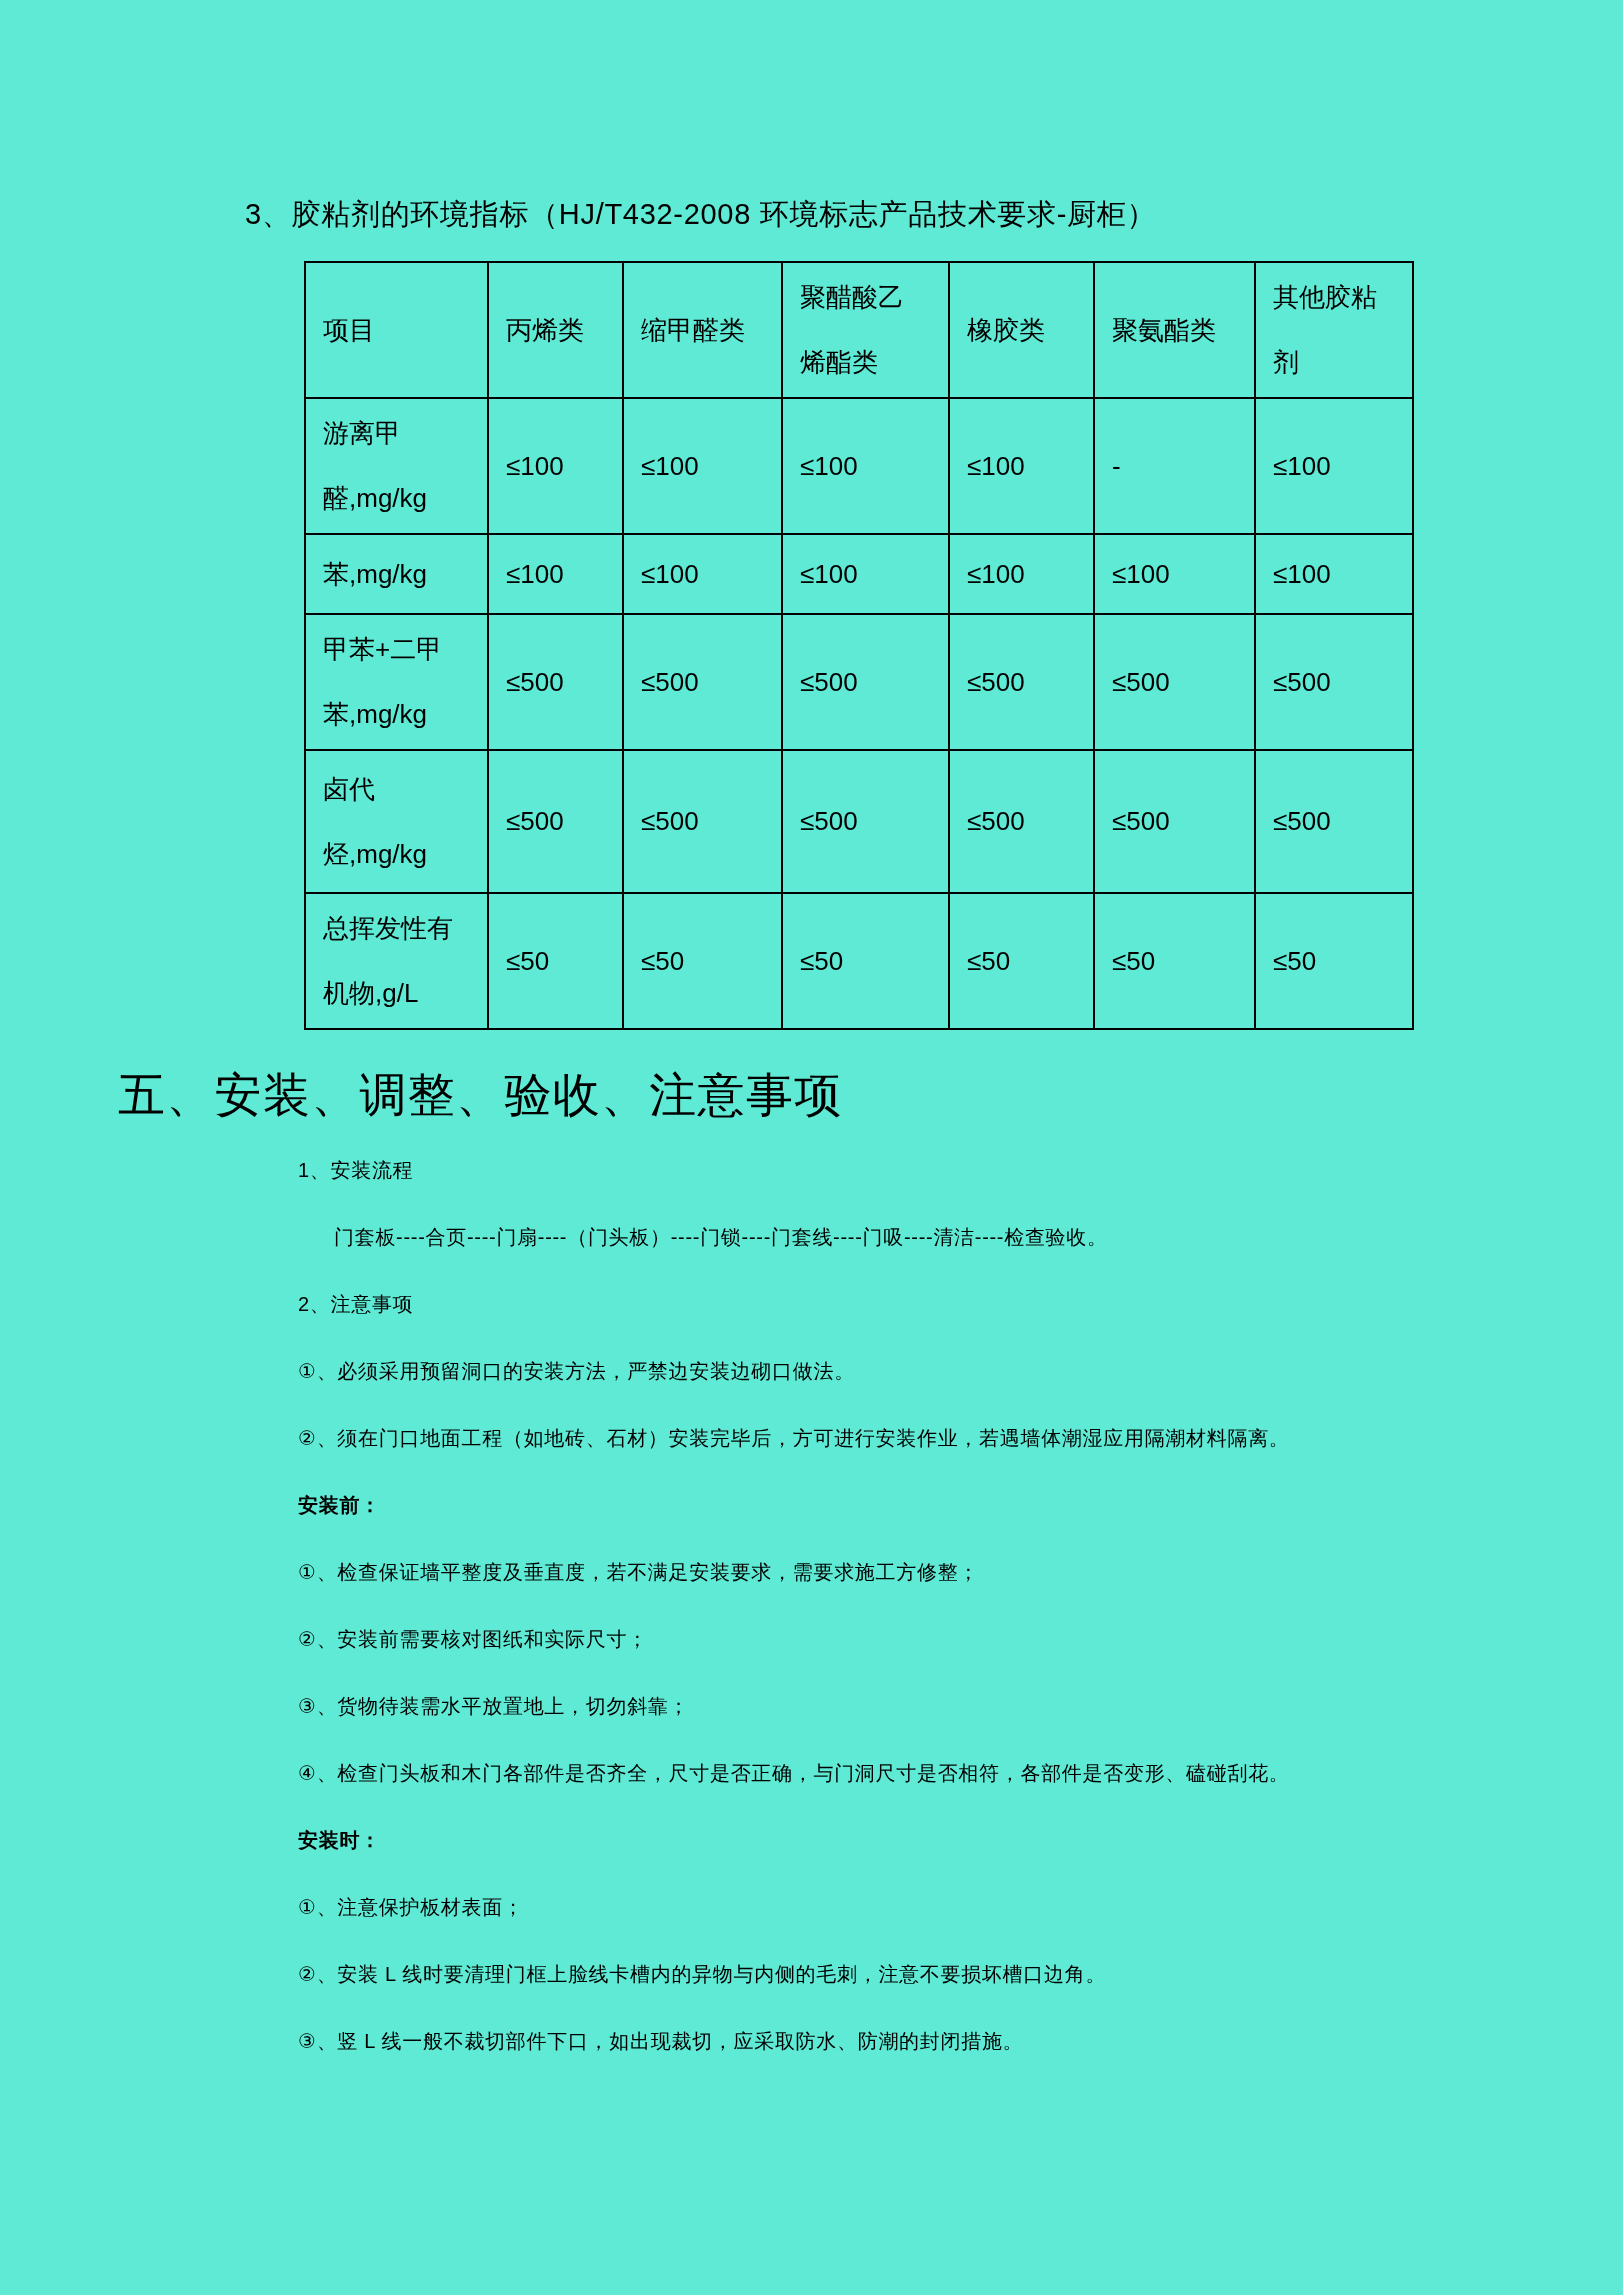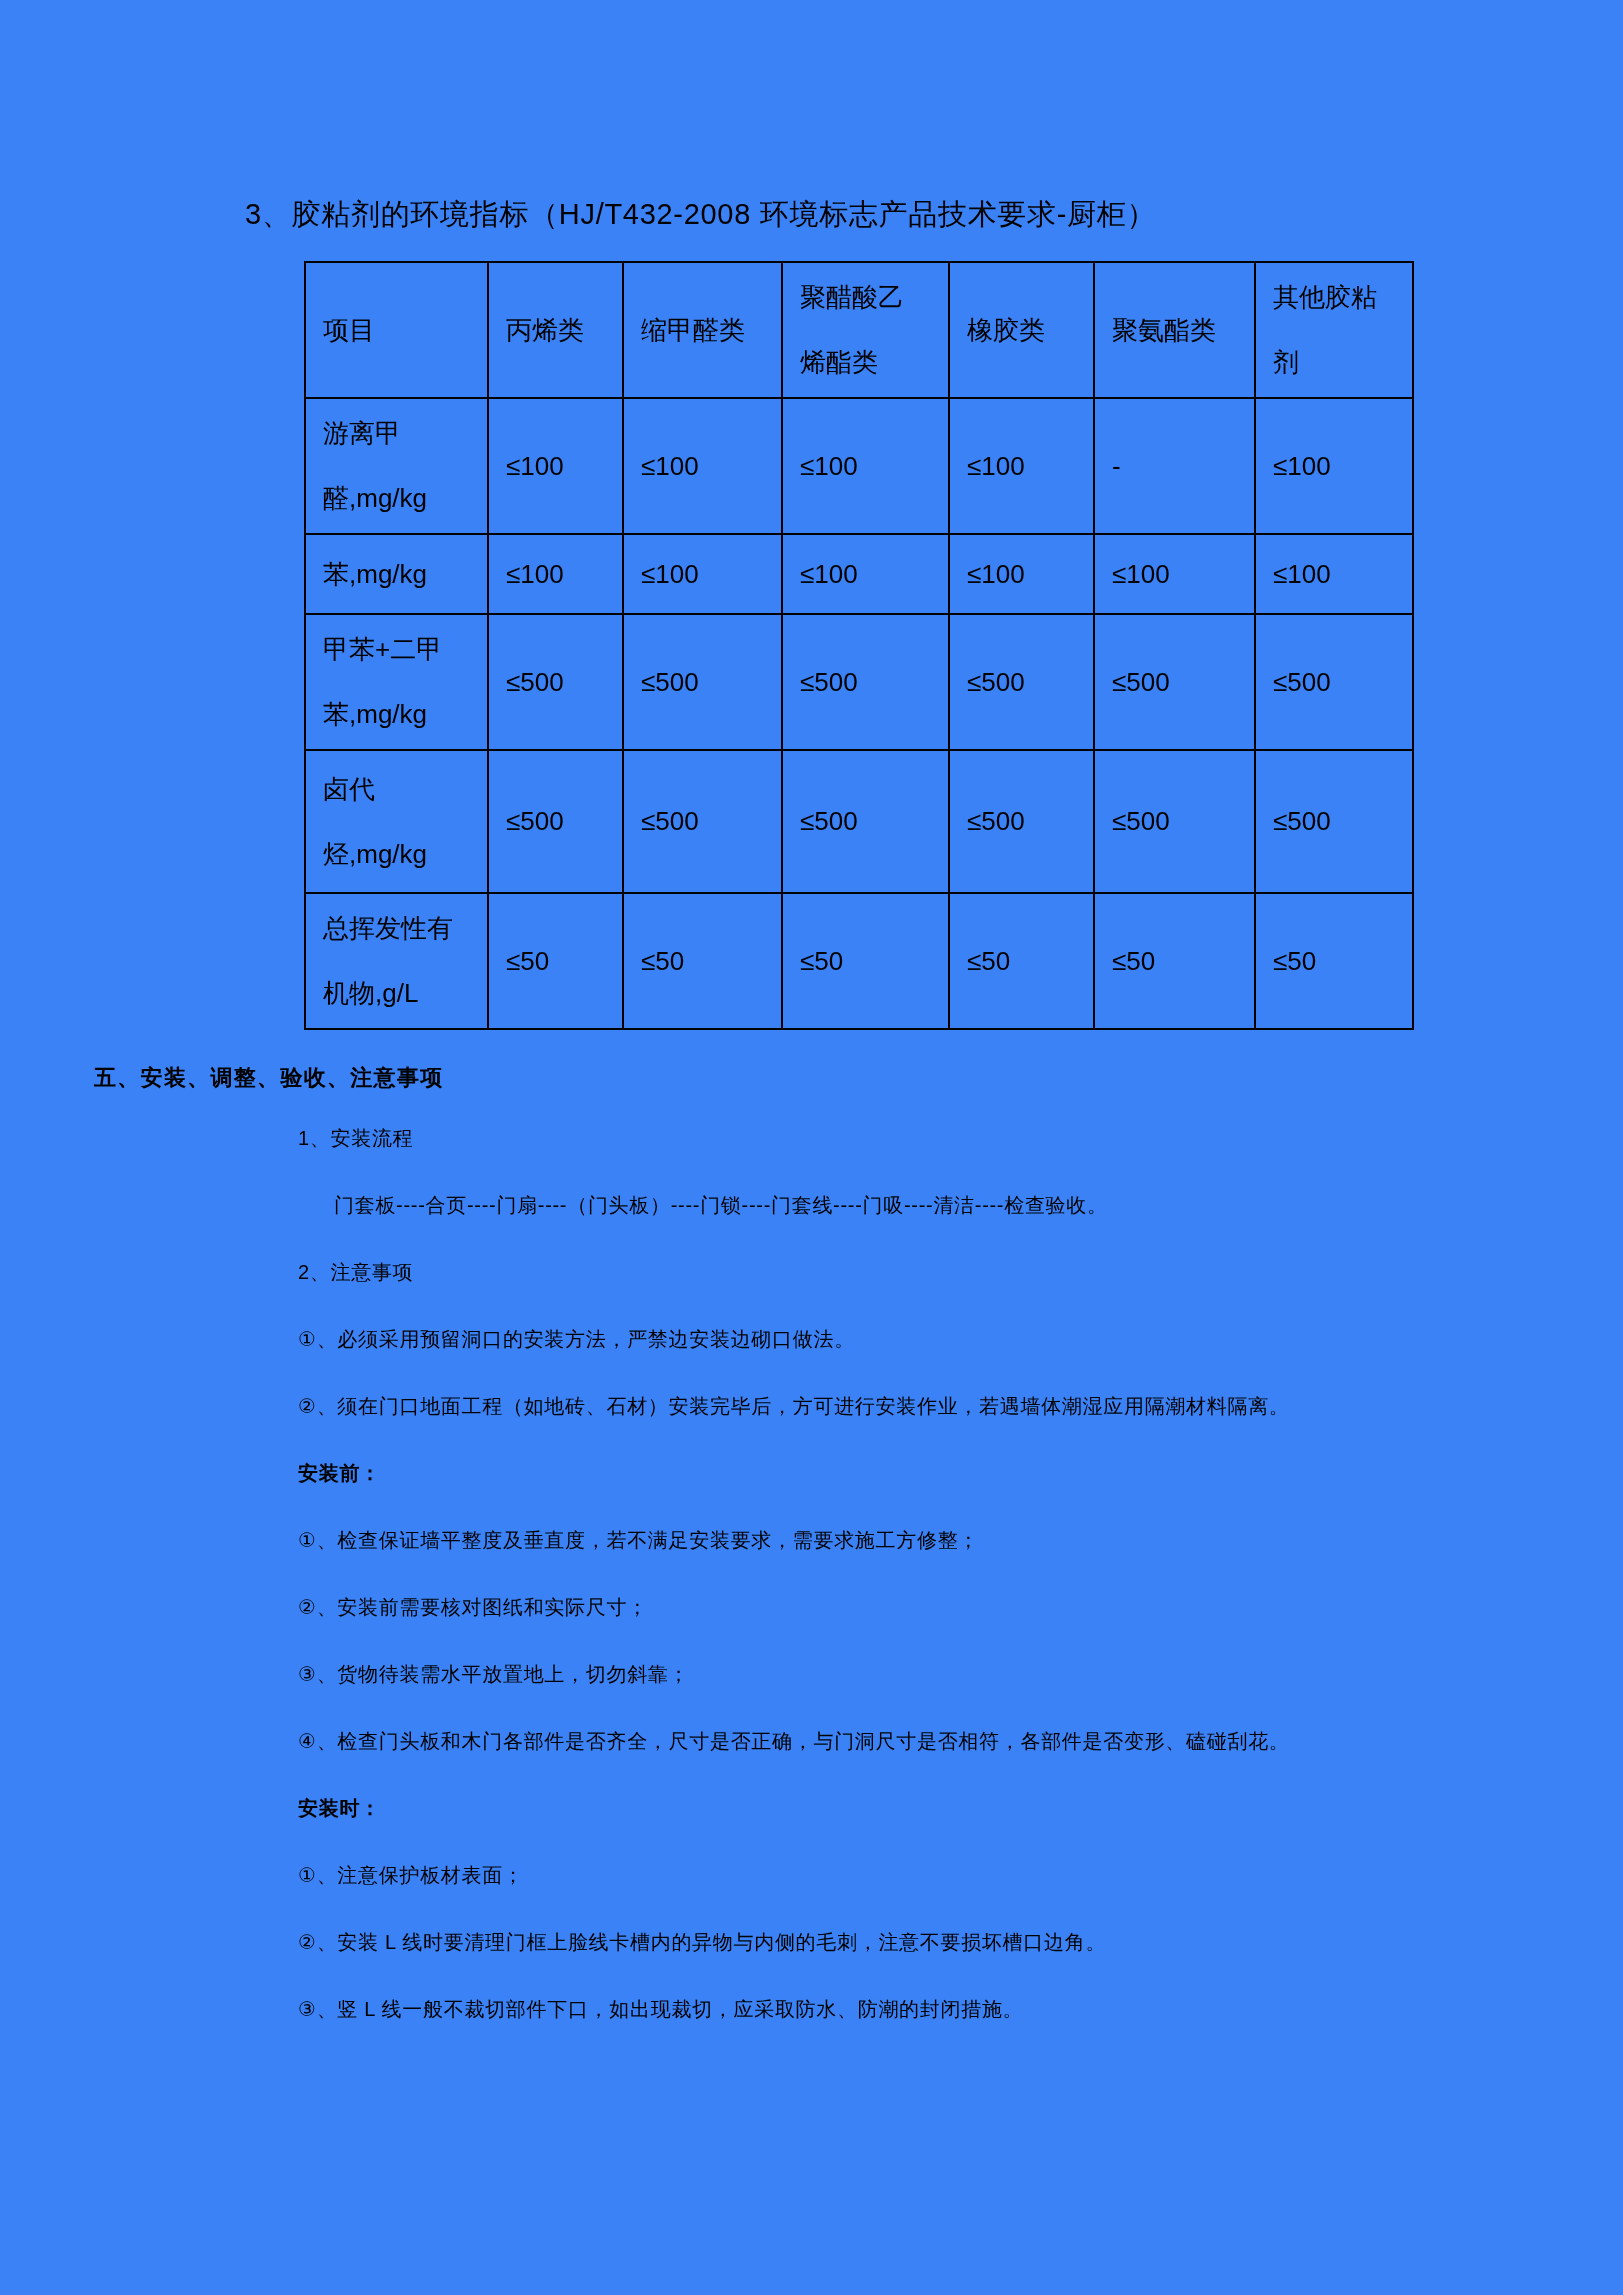--- a/index.html
+++ b/index.html
@@ -1,21 +1,21 @@
 <!DOCTYPE html>
 <html style="font-size:10.5px"><head>
 <meta charset="utf-8">
 <style>
   * { box-sizing: border-box; }
   html, body { margin: 0; padding: 0; background: #ffffff; }
   .page {
     position: relative;
     width: 1623px;
     height: 2295px;
-    background: #3b82f6;
+    background: #5eead4;
     color: #000000;
     font-family: "Liberation Sans", "DejaVu Sans", sans-serif;
     overflow: hidden;
   }
   .doc-title {
     margin: 196px 0 0 245px;
     font-size: 29px;
     font-weight: normal;
     letter-spacing: 0.7px;
     line-height: 1.3;
@@ -34,23 +34,23 @@
     vertical-align: middle;
     padding: 2px 17px;
     line-height: 65px;
     white-space: pre-line;
   }
   tr.h-header  { height: 128px; }
   tr.h-tall    { height: 134px; }
   tr.h-short   { height: 80px; }
   tr.h-taller  { height: 143px; margin-left: 20px; }
   .section-heading {
-    margin: 34px 0 0 94px;
-    font-size: 22px;
-    font-weight: bold;
+    margin: 34px 0 0 118px;
+    font-size: 47px;
+    font-weight: normal;
     letter-spacing: 1.3px;
     line-height: 1.3;
   }
   .content {
     margin: 11.8px 0 0 298px;
     width: 1112px;
   }
   .content p {
     margin: 0;
     font-size: 20px;

